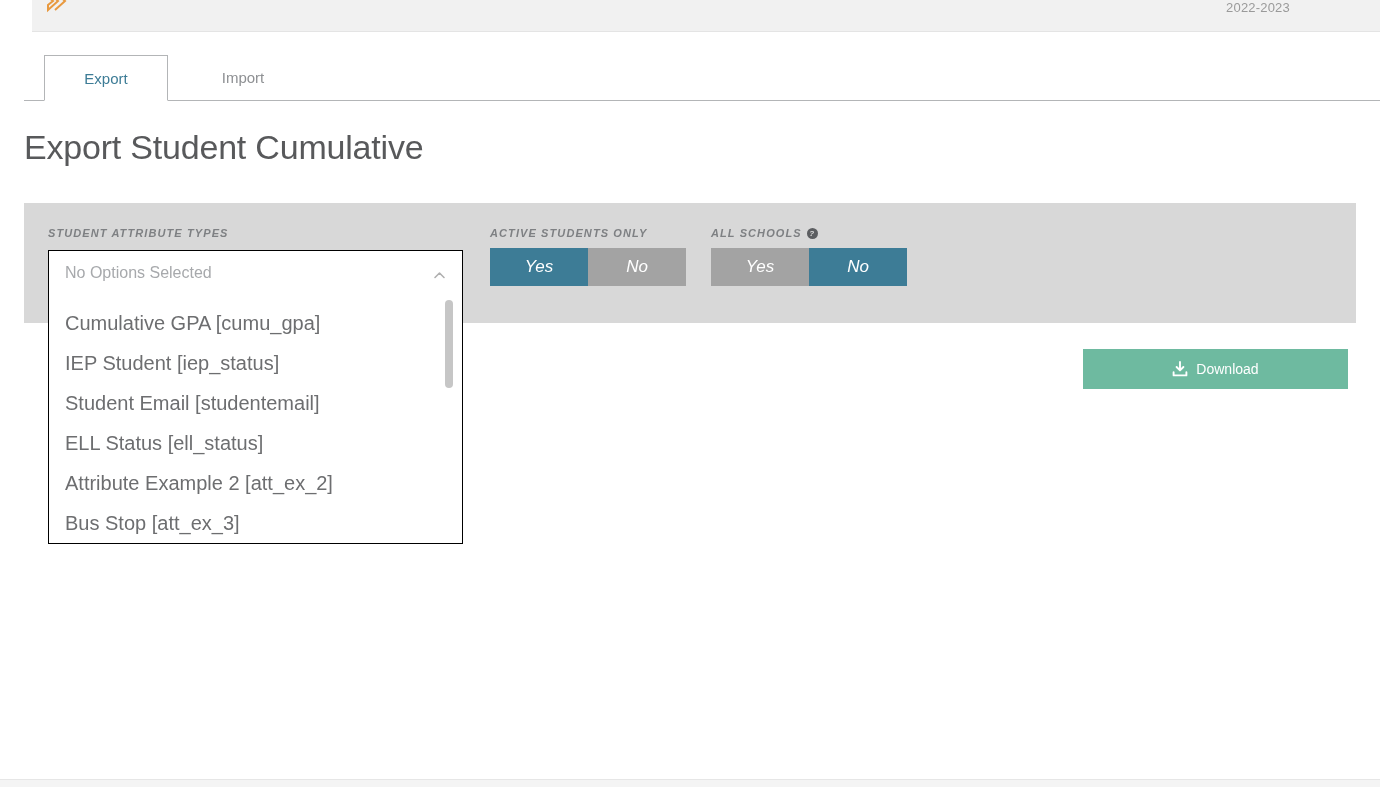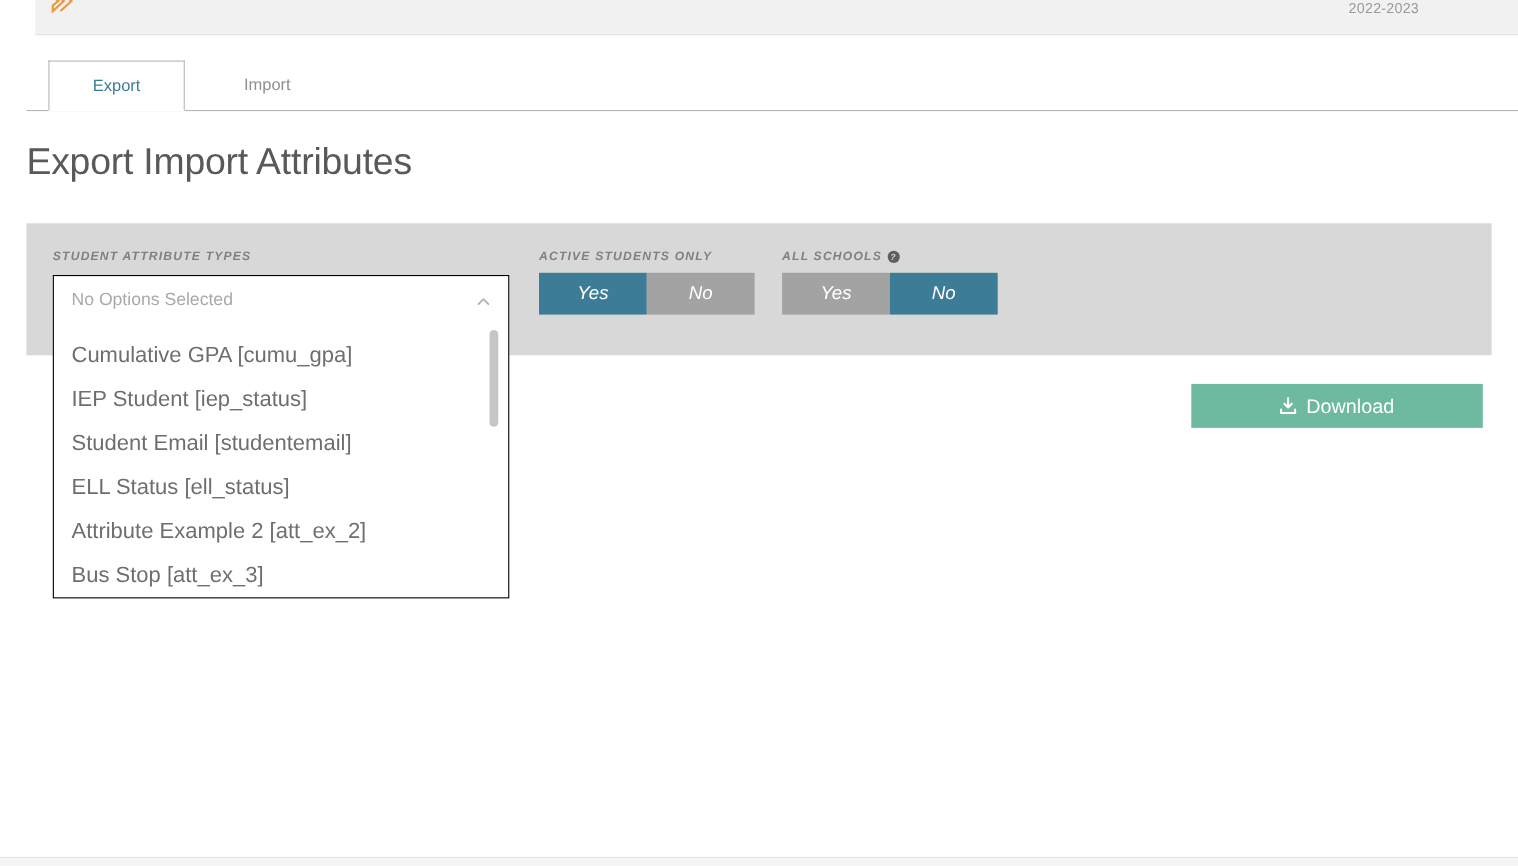--- a/index.html
+++ b/index.html
@@ -262,21 +262,21 @@
   
   .download-btn {
     position: absolute;
     left: 1083px;
     top: 349px;
     width: 265px;
     height: 40px;
     background: #6ebaa0;
     border: none;
     color: #ffffff;
-    font-size: 18px;
+    font-size: 14px;
     font-family: "Liberation Sans", sans-serif;
     cursor: pointer;
     display: flex;
     align-items: center;
     justify-content: center;
     gap: 8px;
   }
 
   .download-icon { width: 16px; height: 16px; }
 
@@ -303,21 +303,21 @@
   </div>
   <div class="school-year">2022-2023</div>
 </div>
 
 <div class="tab-strip">
   <div class="tab-baseline"></div>
   <div class="tab tab-export">Export</div>
   <div class="tab tab-import">Import</div>
 </div>
 
-<h1 class="page-title">Export Import Attributes</h1>
+<h1 class="page-title">Export Student Cumulative</h1>
 
 <div class="filter-panel">
 
   <div class="field-group group-attr">
     <div class="field-label">STUDENT ATTRIBUTE TYPES</div>
   </div>
 
   <div class="field-group group-active">
     <div class="field-label">ACTIVE STUDENTS ONLY</div>
     <div class="toggle">

